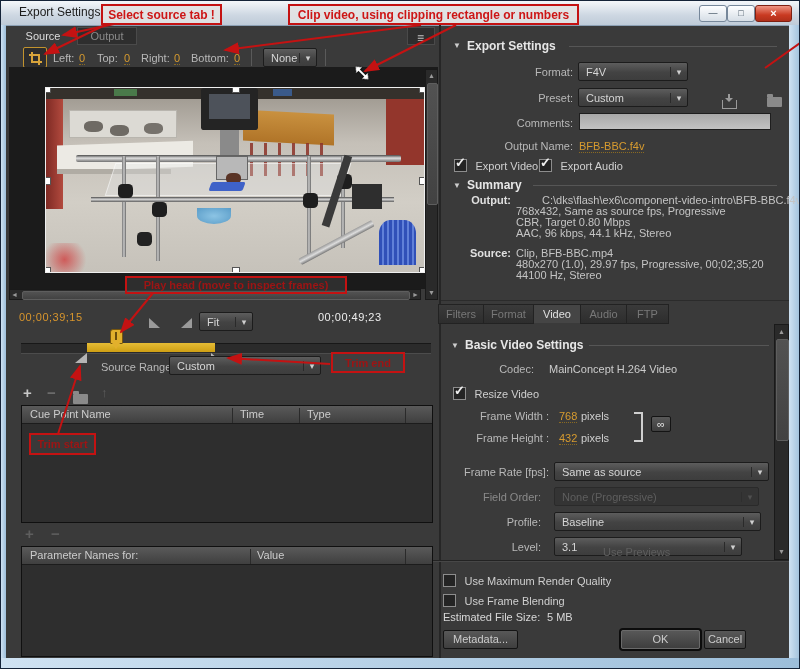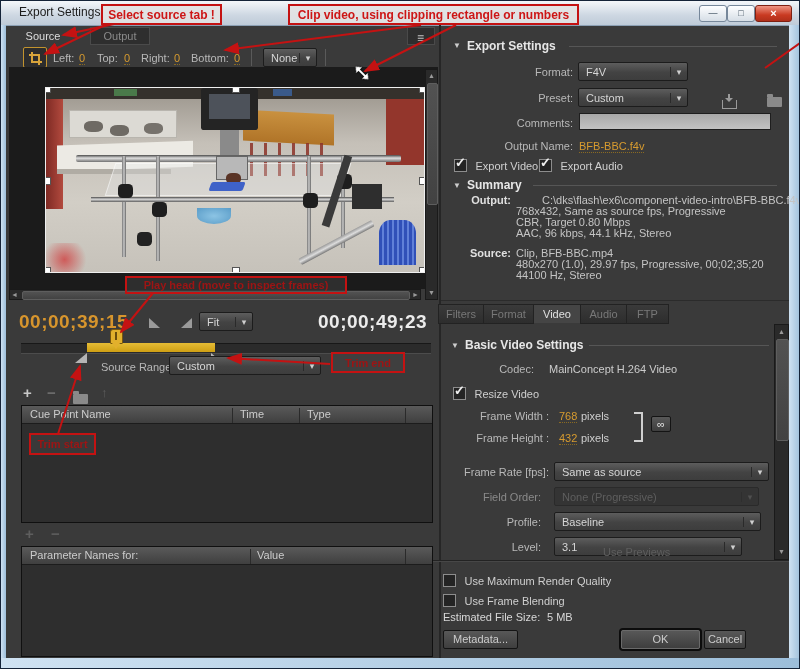--- a/index.html
+++ b/index.html
@@ -73,21 +73,21 @@
   .video{outline:1px solid #efefef;background:linear-gradient(180deg,#9a948b,#c5c0b8 30%,#d2cec6 62%,#c6c2ba);overflow:hidden;}
   .ph{position:absolute;}
   .handle{position:absolute;width:6px;height:6px;background:#ffffff;border:1px solid #555;z-index:5;}
   .tooltip{background:#f6f6f6;border:1px solid #8f8f8f;border-radius:3px;color:#444;
            font-size:11px;line-height:18px;text-align:center;z-index:40;box-shadow:1px 2px 3px rgba(0,0,0,.4);}
   .cursor-resize{z-index:41;transform:rotate(45deg);display:flex;align-items:center;filter:drop-shadow(0 0 1px #000);}
   .cursor-resize .tri-l{width:0;height:0;border-right:5px solid #fff;border-top:4px solid transparent;border-bottom:4px solid transparent;}
   .cursor-resize .bar{width:8px;height:2px;background:#fff;}
   .cursor-resize .tri-r{width:0;height:0;border-left:5px solid #fff;border-top:4px solid transparent;border-bottom:4px solid transparent;}
   
-  .timecode{font-size:19px;font-weight:bold;letter-spacing:0.5px;}
+  .timecode{font-size:11px;font-weight:normal;letter-spacing:0.5px;}
   .track{background:#2b2b2b;border-top:1px solid #181818;border-bottom:1px solid #4c4c4c;}
   .range{background:linear-gradient(#e5bc35,#cf9f14);}
   .pin{width:11px;height:13px;background:#e2b02c;border:1px solid #77560e;border-radius:3px 3px 1px 1px;}
   .pin:before{content:'';position:absolute;left:4px;top:2px;width:2px;height:8px;background:#6b4d0c;}
   .pin:after{content:'';position:absolute;left:1px;top:13px;width:0;height:0;
              border-left:4px solid transparent;border-right:4px solid transparent;border-top:6px solid #e2b02c;}
   .handle-l{width:0;height:0;border-bottom:10px solid #b5b5b5;border-left:12px solid transparent;}
   .handle-r{width:0;height:0;border-bottom:10px solid #b5b5b5;border-right:12px solid transparent;}
   .tri-ico{width:0;height:0;border-bottom:10px solid #9a9a9a;border-left:11px solid transparent;}
   .tri-ico.flip{transform:scaleX(-1);}
@@ -117,21 +117,21 @@
 
   
   <div class="abs frame" style="left:0;top:24px;width:5px;height:645px;"></div>
   <div class="abs frame" style="left:788px;top:24px;width:12px;height:645px;"></div>
   <div class="abs frame" style="left:0;top:657px;width:800px;height:12px;"></div>
 
   
   <div class="abs tab active-src" style="left:14px;top:27px;width:56px;height:17px;line-height:17px;">
     <span>Source</span>
   </div>
-  <div class="abs tab inactive" style="left:76px;top:26px;width:58px;height:16px;line-height:16px;margin-left:13px;">
+  <div class="abs tab inactive" style="left:76px;top:26px;width:58px;height:16px;line-height:16px;">
     <span>Output</span>
   </div>
   <div class="abs" style="left:406px;top:26px;width:26px;height:16px;background:#2e2e2e;border:1px solid #4a4a4a;text-align:center;">
     <span class="pm-icon">≡</span>
   </div>
 
   
   <div class="abs crop-btn" style="left:22px;top:46px;width:22px;height:19px;">
     <span class="crop-glyph"></span>
   </div>

